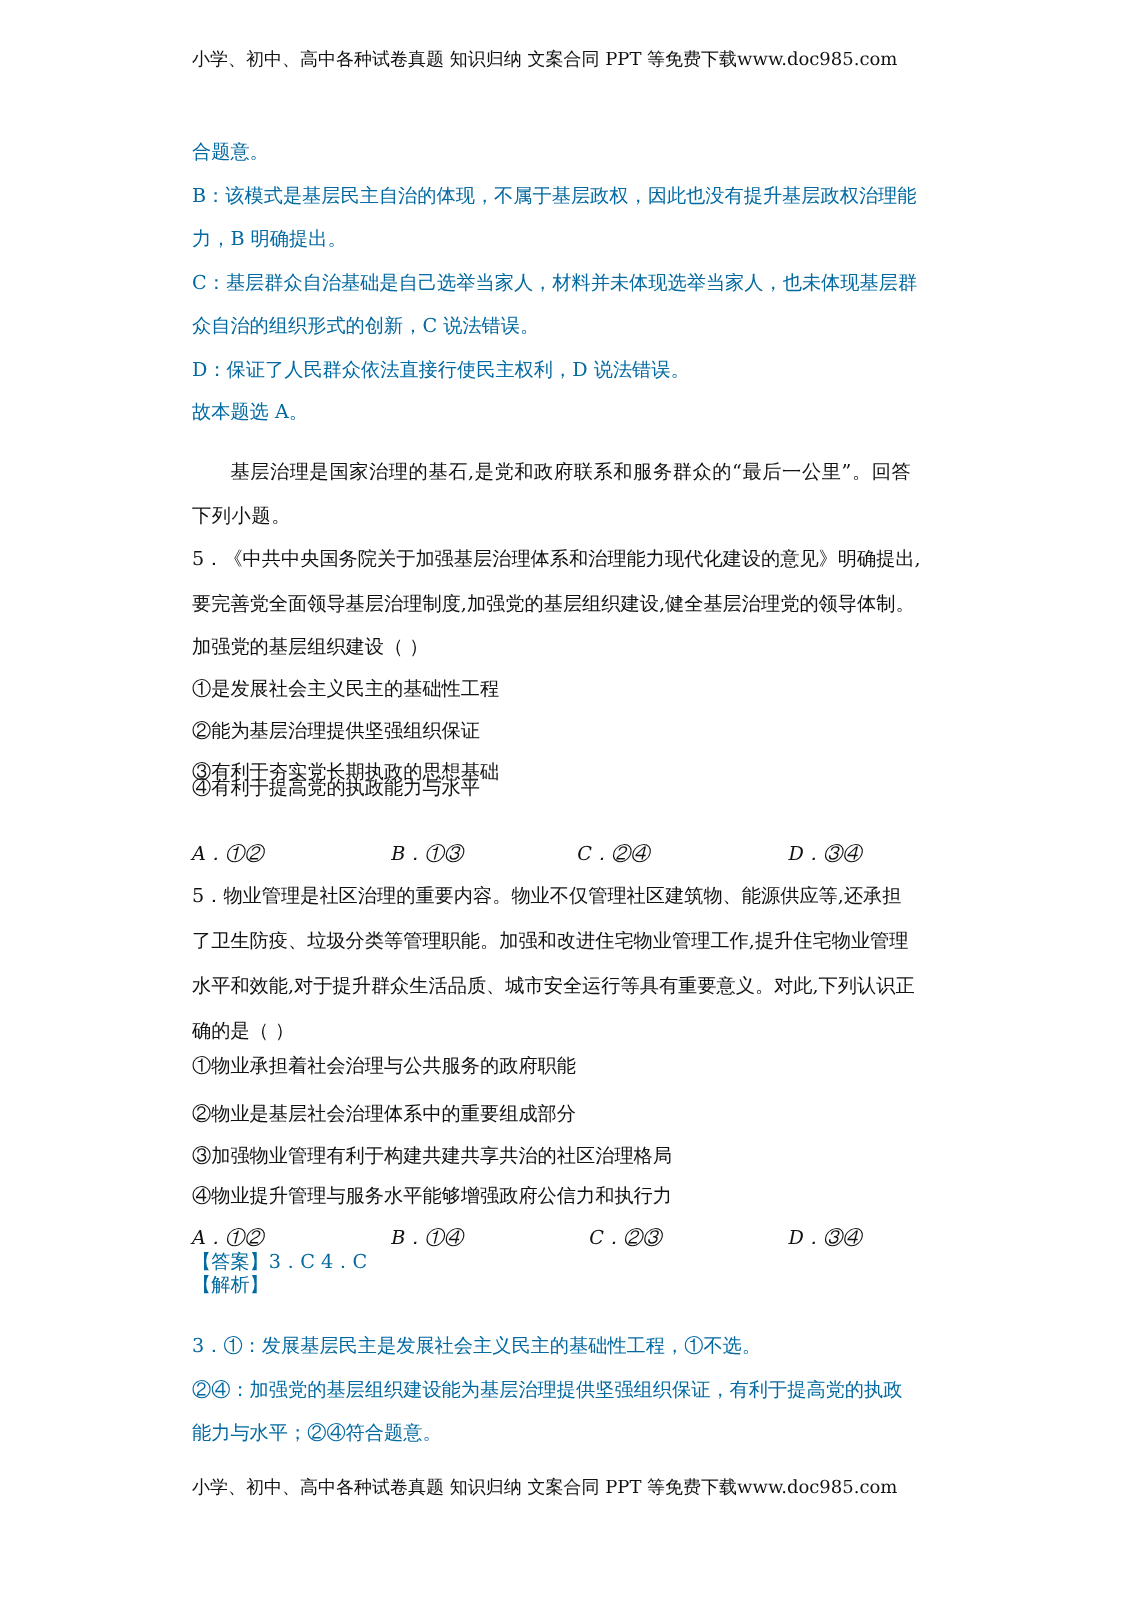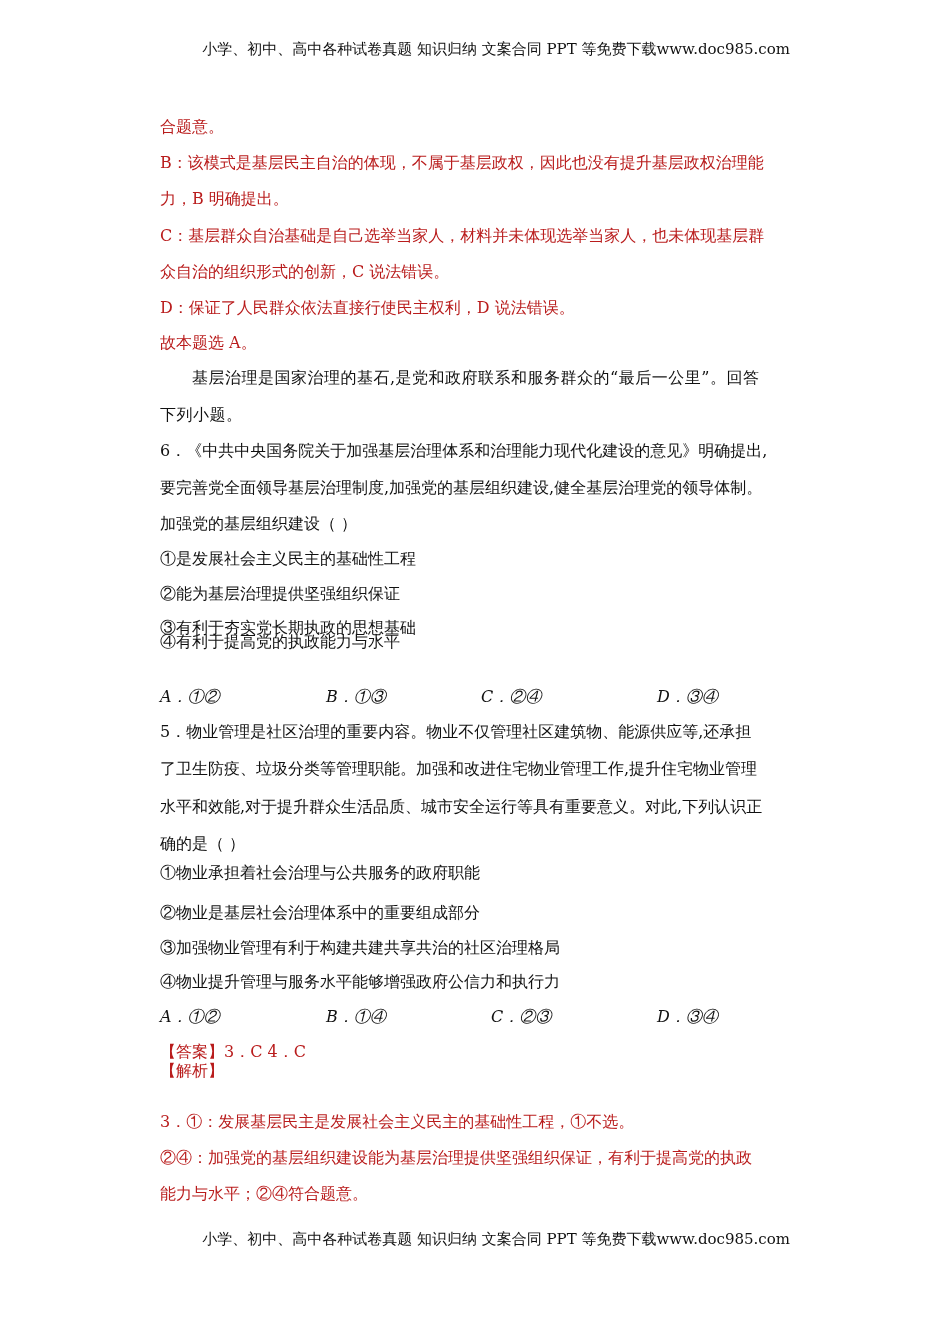--- a/index.html
+++ b/index.html
@@ -1,24 +1,24 @@
 <!DOCTYPE html>
 <html><head>
 <meta charset="utf-8">
 <style>
   html, body { margin: 0; padding: 0; background: #ffffff; }
   body { width: 950px; height: 1344px; position: relative; overflow: hidden;
          font-family: "DejaVu Serif", "Liberation Serif", serif; color: #111; }
   .hdr, .ftr { position: absolute; left: 160px; width: 630px; font-size: 15px;
-               display: flex; justify-content: flex-end; color: #111; white-space: nowrap; }
+               display: flex; justify-content: flex-start; color: #111; white-space: nowrap; }
   .hdr { top: 40px; }
   .ftr { top: 1230px; }
   .line { position: absolute; left: 160px; font-size: 16px; white-space: nowrap; line-height: 20px; }
-  .red { color: #b91c1c; text-align: right; }
-  .black { color: #111; }
+  .red { color: #0369a1; text-align: right; }
+  .black { color: #111; margin-top: 15px; }
   .kai { letter-spacing: 0.5px; }
   .opts { position: absolute; left: 160px; width: 600px; font-size: 16px; line-height: 20px; }
   .opts span { position: absolute; white-space: nowrap; font-style: italic; }
 </style>
 </head>
 <body>
 
 <div class="hdr">
   <span>小学、初中、高中各种试卷真题  知识归纳  文案合同  PPT 等免费下载</span>
   <span>www.doc985.com</span>
@@ -28,21 +28,21 @@
 <div class="line red" style="top:153px">B：该模式是基层民主自治的体现，不属于基层政权，因此也没有提升基层政权治理能</div>
 <div class="line red" style="top:189px">力，B 明确提出。</div>
 <div class="line red" style="top:226px">C：基层群众自治基础是自己选举当家人，材料并未体现选举当家人，也未体现基层群</div>
 <div class="line red" style="top:262px">众自治的组织形式的创新，C 说法错误。</div>
 <div class="line red" style="top:298px">D：保证了人民群众依法直接行使民主权利，D 说法错误。</div>
 <div class="line red" style="top:333px">故本题选 A。</div>
 
 <div class="line black kai" style="top:368px; left:192px">基层治理是国家治理的基石,是党和政府联系和服务群众的“最后一公里”。回答</div>
 <div class="line black kai" style="top:405px">下列小题。</div>
 
-<div class="line black" style="top:441px">6．《中共中央国务院关于加强基层治理体系和治理能力现代化建设的意见》明确提出,</div>
+<div class="line black" style="top:441px">5．《中共中央国务院关于加强基层治理体系和治理能力现代化建设的意见》明确提出,</div>
 <div class="line black" style="top:478px">要完善党全面领导基层治理制度,加强党的基层组织建设,健全基层治理党的领导体制。</div>
 <div class="line black" style="top:514px">加强党的基层组织建设（     ）</div>
 <div class="line black" style="top:549px">①是发展社会主义民主的基础性工程</div>
 <div class="line black" style="top:584px">②能为基层治理提供坚强组织保证</div>
 <div class="line black" style="top:618px">③有利于夯实党长期执政的思想基础</div>
 <div class="line black" style="top:632px">④有利于提高党的执政能力与水平</div>
 <div class="opts black" style="top:687px">
   <span style="left:0">A．①②</span>
   <span style="left:166px">B．①③</span>
   <span style="left:321px">C．②④</span>

